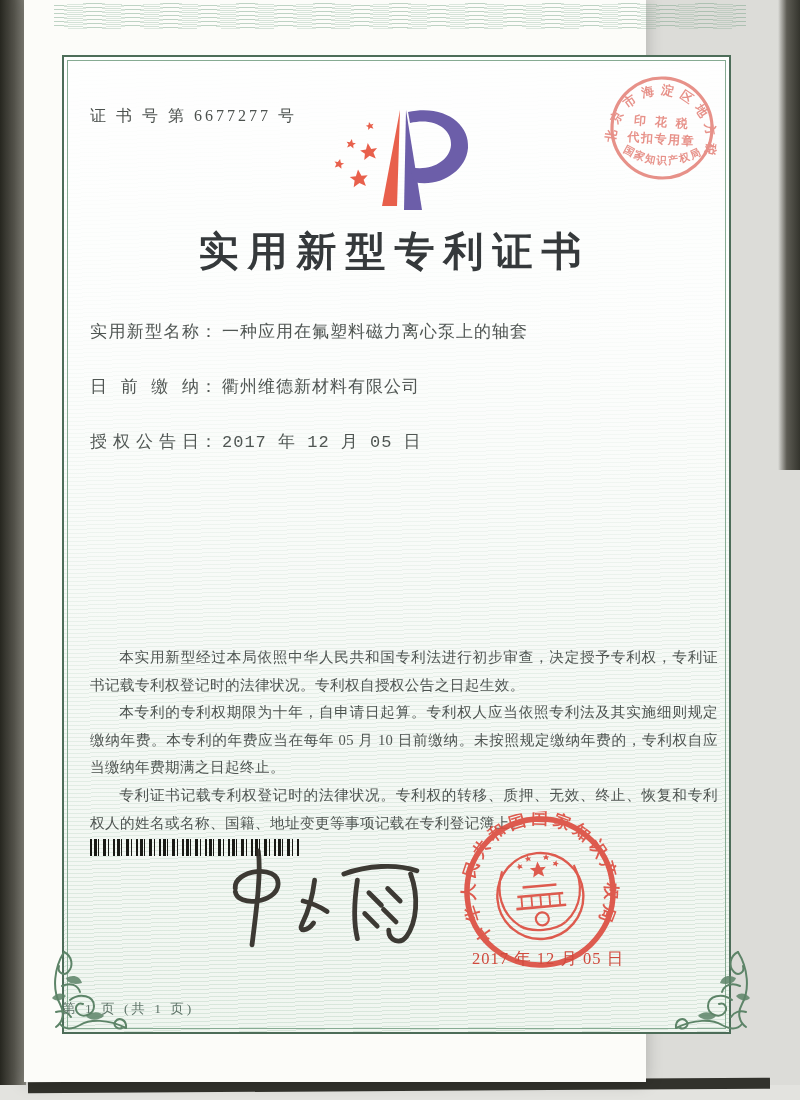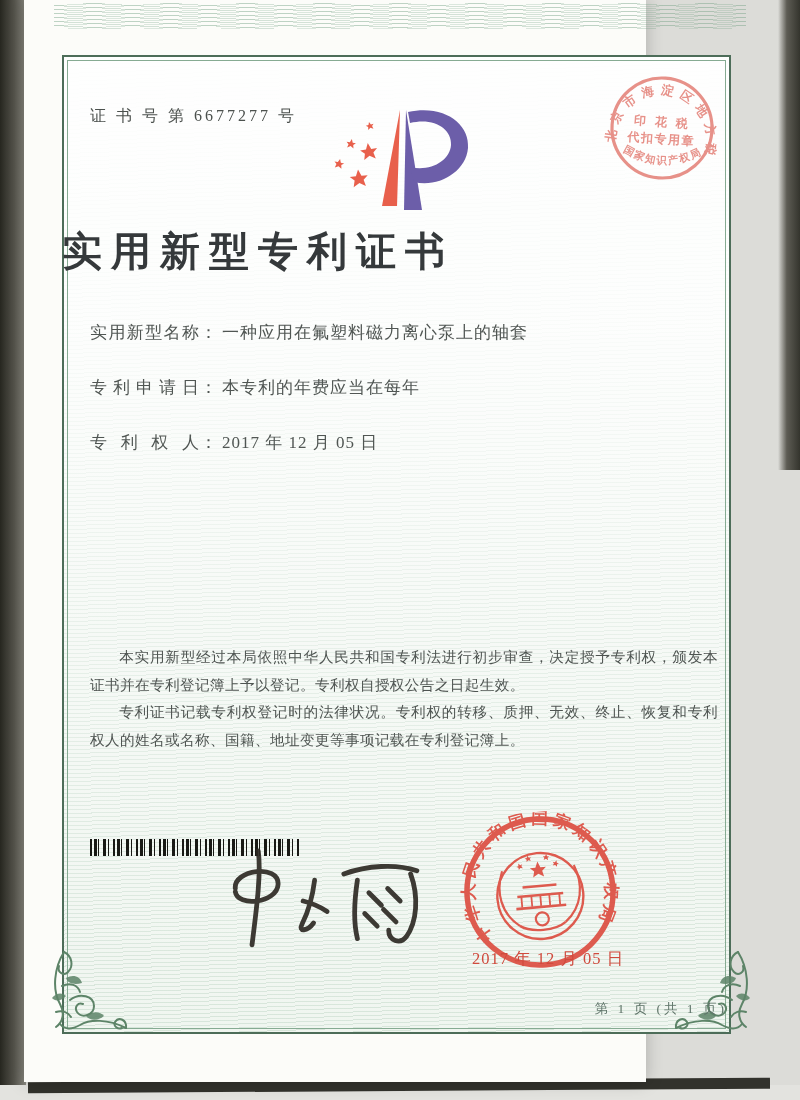--- a/index.html
+++ b/index.html
@@ -35,26 +35,26 @@
       #ecf3ec;}
   .frame-inner{position:absolute;left:3px;top:3px;right:3px;bottom:3px;border:1px solid #86ab92;}
 
   .flourish{position:absolute;width:90px;height:88px;}
   .flourish.bl{left:16px;top:948px;}
   .flourish.br{left:648px;top:948px;transform:scaleX(-1);}
 
   
   .cert-no{position:absolute;left:66px;top:106px;font-size:16px;letter-spacing:3px;color:#4c514e;}
   .logo{position:absolute;left:296px;top:104px;width:160px;height:120px;}
-  .title{position:absolute;left:38px;top:224px;width:665px;margin:0;
+  .title{position:absolute;left:38px;top:224px;width:665px;margin:0;text-align:center;
     font-size:40px;font-weight:600;letter-spacing:9px;color:#35393b;}
 
   .tax-stamp{position:absolute;left:578px;top:68px;width:120px;height:120px;opacity:.88;transform:rotate(4deg);}
 
-  .fields{position:absolute;left:66px;top:318px;width:600px;}
+  .fields{position:absolute;left:66px;top:318px;width:600px;font-family:Liberation Mono, monospace;}
   .field-row{height:30px;line-height:30px;margin-bottom:25px;font-size:17px;color:#505653;letter-spacing:1px;white-space:nowrap;}
   .field-label{display:inline-block;width:110px;text-align:justify;text-align-last:justify;color:#505653;}
   .field-sep{display:inline-block;margin-right:4px;}
 
   .paras{position:absolute;left:66px;top:644px;width:628px;}
   .paras p{margin:0;font-size:14.6px;line-height:27.6px;color:#4e5451;text-indent:2em;
     letter-spacing:.4px;text-align:justify;}
 
   .barcode{position:absolute;left:66px;top:839px;width:210px;height:17px;
     background:repeating-linear-gradient(90deg,
@@ -63,21 +63,21 @@
       #191915 8px 9px,transparent 9px 13px,
       #191915 13px 16px,transparent 16px 18px,
       #191915 18px 19px,transparent 19px 23px);}
 
   .signer{position:absolute;left:76px;top:880px;font-size:17.5px;line-height:35px;color:#3e4341;letter-spacing:2px;}
   .signature{position:absolute;left:180px;top:840px;width:240px;height:120px;}
 
   .seal{position:absolute;left:436px;top:812px;width:160px;height:160px;opacity:.9;transform:rotate(-5deg);}
   .seal-date{position:absolute;left:448px;top:948px;font-size:16.5px;color:#d04a3d;letter-spacing:1px;white-space:nowrap;}
 
-  .footer{position:absolute;left:38px;top:1000px;width:665px;text-align:right;
+  .footer{position:absolute;left:38px;top:1000px;width:665px;text-align:left;
     font-size:13.5px;letter-spacing:3px;color:#60756a;}
 </style>
 </head>
 <body>
 
 <div class="photo-edge-left"></div>
 <div class="photo-edge-right"></div>
 <div class="photo-bottom-bg"></div>
 <div class="photo-edge-bottom"></div>
 
@@ -154,29 +154,30 @@
     <text font-size="10.5" letter-spacing="1.5" fill="#e4837a" font-weight="bold">
       <textPath href="#taxBottom" startOffset="4">国家知识产权局</textPath>
     </text>
   </svg>
 
   <div class="fields">
     <div class="field-row">
       <span class="field-label">实用新型名称</span><span class="field-sep">：</span><span>一种应用在氟塑料磁力离心泵上的轴套</span>
     </div>
     <div class="field-row">
-      <span class="field-label">专利申请日</span><span class="field-sep">：</span><span>本专利的年费应当在每年</span>
+      <span class="field-label">日前缴纳</span><span class="field-sep">：</span><span>衢州维德新材料有限公司</span>
     </div>
     <div class="field-row">
-      <span class="field-label">专利权人</span><span class="field-sep">：</span><span>2017 年 12 月 05 日</span>
+      <span class="field-label">授权公告日</span><span class="field-sep">：</span><span>2017 年 12 月 05 日</span>
     </div>
   </div>
 
   <div class="paras">
-    <p>本实用新型经过本局依照中华人民共和国专利法进行初步审查，决定授予专利权，颁发本证书并在专利登记簿上予以登记。专利权自授权公告之日起生效。</p>
+    <p>本实用新型经过本局依照中华人民共和国专利法进行初步审查，决定授予专利权，专利证书记载专利权登记时的法律状况。专利权自授权公告之日起生效。</p>
+    <p>本专利的专利权期限为十年，自申请日起算。专利权人应当依照专利法及其实施细则规定缴纳年费。本专利的年费应当在每年 05 月 10 日前缴纳。未按照规定缴纳年费的，专利权自应当缴纳年费期满之日起终止。</p>
     <p>专利证书记载专利权登记时的法律状况。专利权的转移、质押、无效、终止、恢复和专利权人的姓名或名称、国籍、地址变更等事项记载在专利登记簿上。</p>
   </div>
 
   <div class="barcode"></div>
 
 
   <svg class="signature" viewBox="0 0 230 110">
     <g stroke="#2e2a24" fill="none" stroke-width="4.6" stroke-linecap="round" opacity="0.92">
       <path d="M 52,8 C 55,30 50,66 46,98"></path>
       <path d="M 30,44 C 28,26 72,20 71,40 C 70,58 32,62 30,47"></path>

